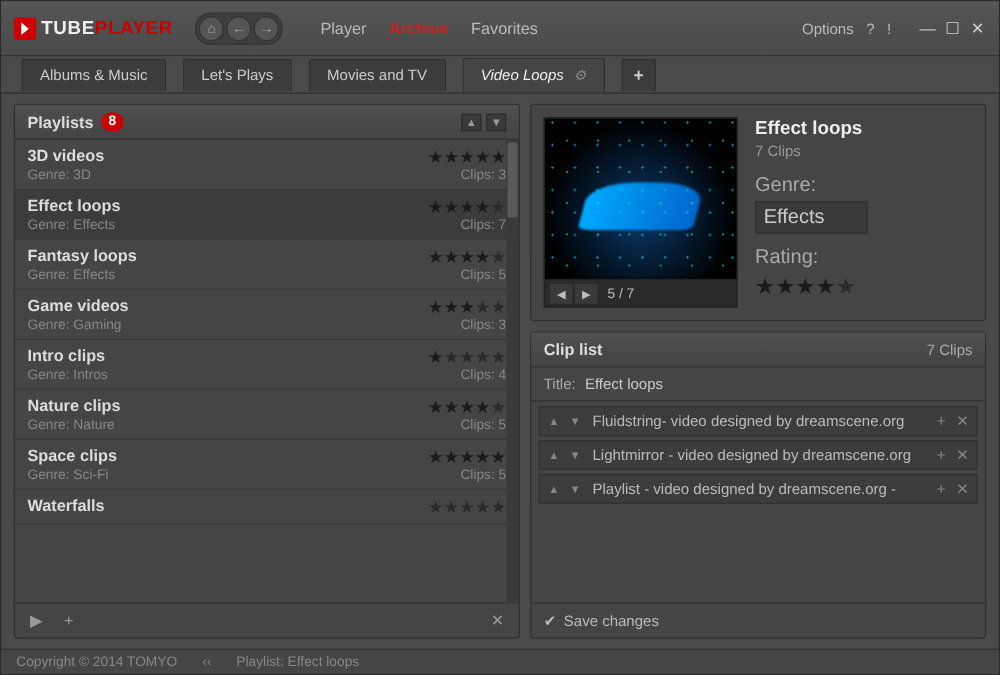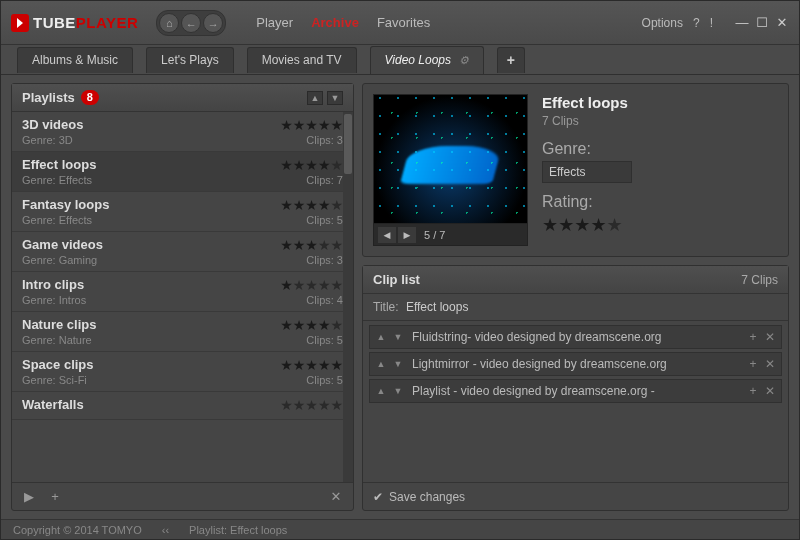--- a/index.html
+++ b/index.html
@@ -20,21 +20,21 @@
 .rightctrls { margin-left: auto; display: flex; align-items: center; gap: 10px; color: #bbb; }
 .winbtns { display: flex; gap: 6px; margin-left: 12px; }
 .winbtn { width: 14px; height: 14px; color: #ccc; cursor: pointer; font-size: 13px; display: flex; align-items: center; justify-content: center; }
 .tabs { height: 30px; display: flex; align-items: center; padding: 0 16px; gap: 13px; border-bottom: 1px solid #2f2f2f; background: #4a4a4a; }
 .tab { height: 26px; padding: 0 14px; background: #3c3c3c; border: 1px solid #2f2f2f; border-bottom: none; border-radius: 3px 3px 0 0; display: flex; align-items: center; font-size: 12px; color: #ccc; cursor: pointer; }
 .tab.active { background: #454545; color: #eee; height: 28px; font-style: italic; }
 .tab .gear { margin-left: 8px; font-size: 11px; color: #888; }
 .tab.add { width: 28px; padding: 0; justify-content: center; font-size: 14px; font-weight: bold; }
 .content { flex: 1; display: flex; gap: 8px; padding: 8px 10px; overflow: hidden; }
 .panel { background: #454545; border: 1px solid #303030; border-radius: 3px; display: flex; flex-direction: column; }
-.leftcol { width: 343px; }
+.leftcol { width: 405px; }
 .rightcol { flex: 1; display: flex; flex-direction: column; gap: 8px; }
 .panel-hdr { height: 28px; background: linear-gradient(#4f4f4f,#444); border-bottom: 1px solid #333; display: flex; align-items: center; padding: 0 10px; font-size: 13px; font-weight: bold; color: #ddd; }
 .badge { background: #cc0000; color: #fff; font-size: 11px; border-radius: 8px; padding: 0 6px; margin-left: 6px; height: 15px; line-height: 15px; }
 .hdr-ctrls { margin-left: auto; display: flex; gap: 4px; }
 .hdr-ctrls span { width: 16px; height: 14px; background: #3a3a3a; border: 1px solid #2a2a2a; display: flex; align-items: center; justify-content: center; font-size: 9px; cursor: pointer; color: #999; }
 .playlist-list { flex: 1; overflow: hidden; position: relative; }
 .pl-item { padding: 5px 10px; border-bottom: 1px solid #393939; display: flex; flex-direction: column; gap: 1px; cursor: pointer; }
 .pl-item.sel { background: #3c3c3c; }
 .pl-row1 { display: flex; justify-content: space-between; }
 .pl-name { color: #ddd; font-size: 13px; font-weight: bold; }
@@ -53,21 +53,21 @@
 .thumb-art { position: absolute; inset: 0; background: radial-gradient(circle at 50% 60%, #0a3a6a 0%, #000 70%); }
 .thumb-art::before { content: ""; position: absolute; left: 20%; top: 40%; width: 60%; height: 30%; background: linear-gradient(90deg, #0af, #06c); border-radius: 40% 40% 10% 10%; filter: blur(1px); transform: skewX(-15deg); }
 .thumb-art::after { content: ""; position: absolute; inset: 0; background-image: radial-gradient(#0fa 1px, transparent 1px), radial-gradient(#0cf 1px, transparent 1px); background-size: 25px 25px, 18px 18px; background-position: 5px 5px, 15px 12px; opacity: 0.6; }
 .thumb-nav { height: 22px; background: #2a2a2a; border: 1px solid #222; border-top: none; display: flex; align-items: center; padding: 0 4px; gap: 2px; font-size: 11px; color: #bbb; }
 .thumb-nav .nb { width: 18px; height: 16px; background: #3a3a3a; display: flex; align-items: center; justify-content: center; cursor: pointer; font-size: 9px; }
 .thumb-nav .pos { margin-left: 6px; }
 .detail-info { flex: 1; color: #ccc; font-size: 13px; }
 .detail-info h3 { color: #eee; font-size: 15px; font-weight: bold; margin-bottom: 3px; }
 .detail-info .sub { color: #999; font-size: 12px; margin-bottom: 12px; }
 .detail-info .lbl { color: #aaa; font-size: 16px; margin-bottom: 3px; }
-.genre-field { background: #3a3a3a; border: 1px solid #2f2f2f; padding: 3px 6px; width: 90px; font-size: 12px; color: #ccc; margin-bottom: 10px; }
+.genre-field { background: #3a3a3a; border: 1px solid #2f2f2f; padding: 3px 6px; width: 90px; font-size: 16px; color: #ccc; margin-bottom: 10px; }
 .rating-stars .star { font-size: 18px; color: #555; }
 .rating-stars .star.on { color: #e6c200; }
 .cliplist .panel-hdr .right { margin-left: auto; font-weight: normal; color: #aaa; font-size: 12px; }
 .clip-title-row { padding: 6px 10px; font-size: 12px; color: #aaa; border-bottom: 1px solid #333; }
 .clip-title-row b { color: #ccc; font-weight: normal; margin-left: 4px; }
 .clip-items { padding: 4px 6px; display: flex; flex-direction: column; gap: 3px; }
 .clip-item { height: 24px; background: #3c3c3c; border: 1px solid #303030; display: flex; align-items: center; padding: 0 4px; font-size: 12px; color: #bbb; gap: 3px; }
 .clip-item .arr { width: 14px; text-align: center; font-size: 9px; color: #888; cursor: pointer; }
 .clip-item .txt { flex: 1; white-space: nowrap; overflow: hidden; text-overflow: ellipsis; margin-left: 4px; }
 .clip-item .act { width: 14px; text-align: center; color: #888; cursor: pointer; font-size: 12px; }

